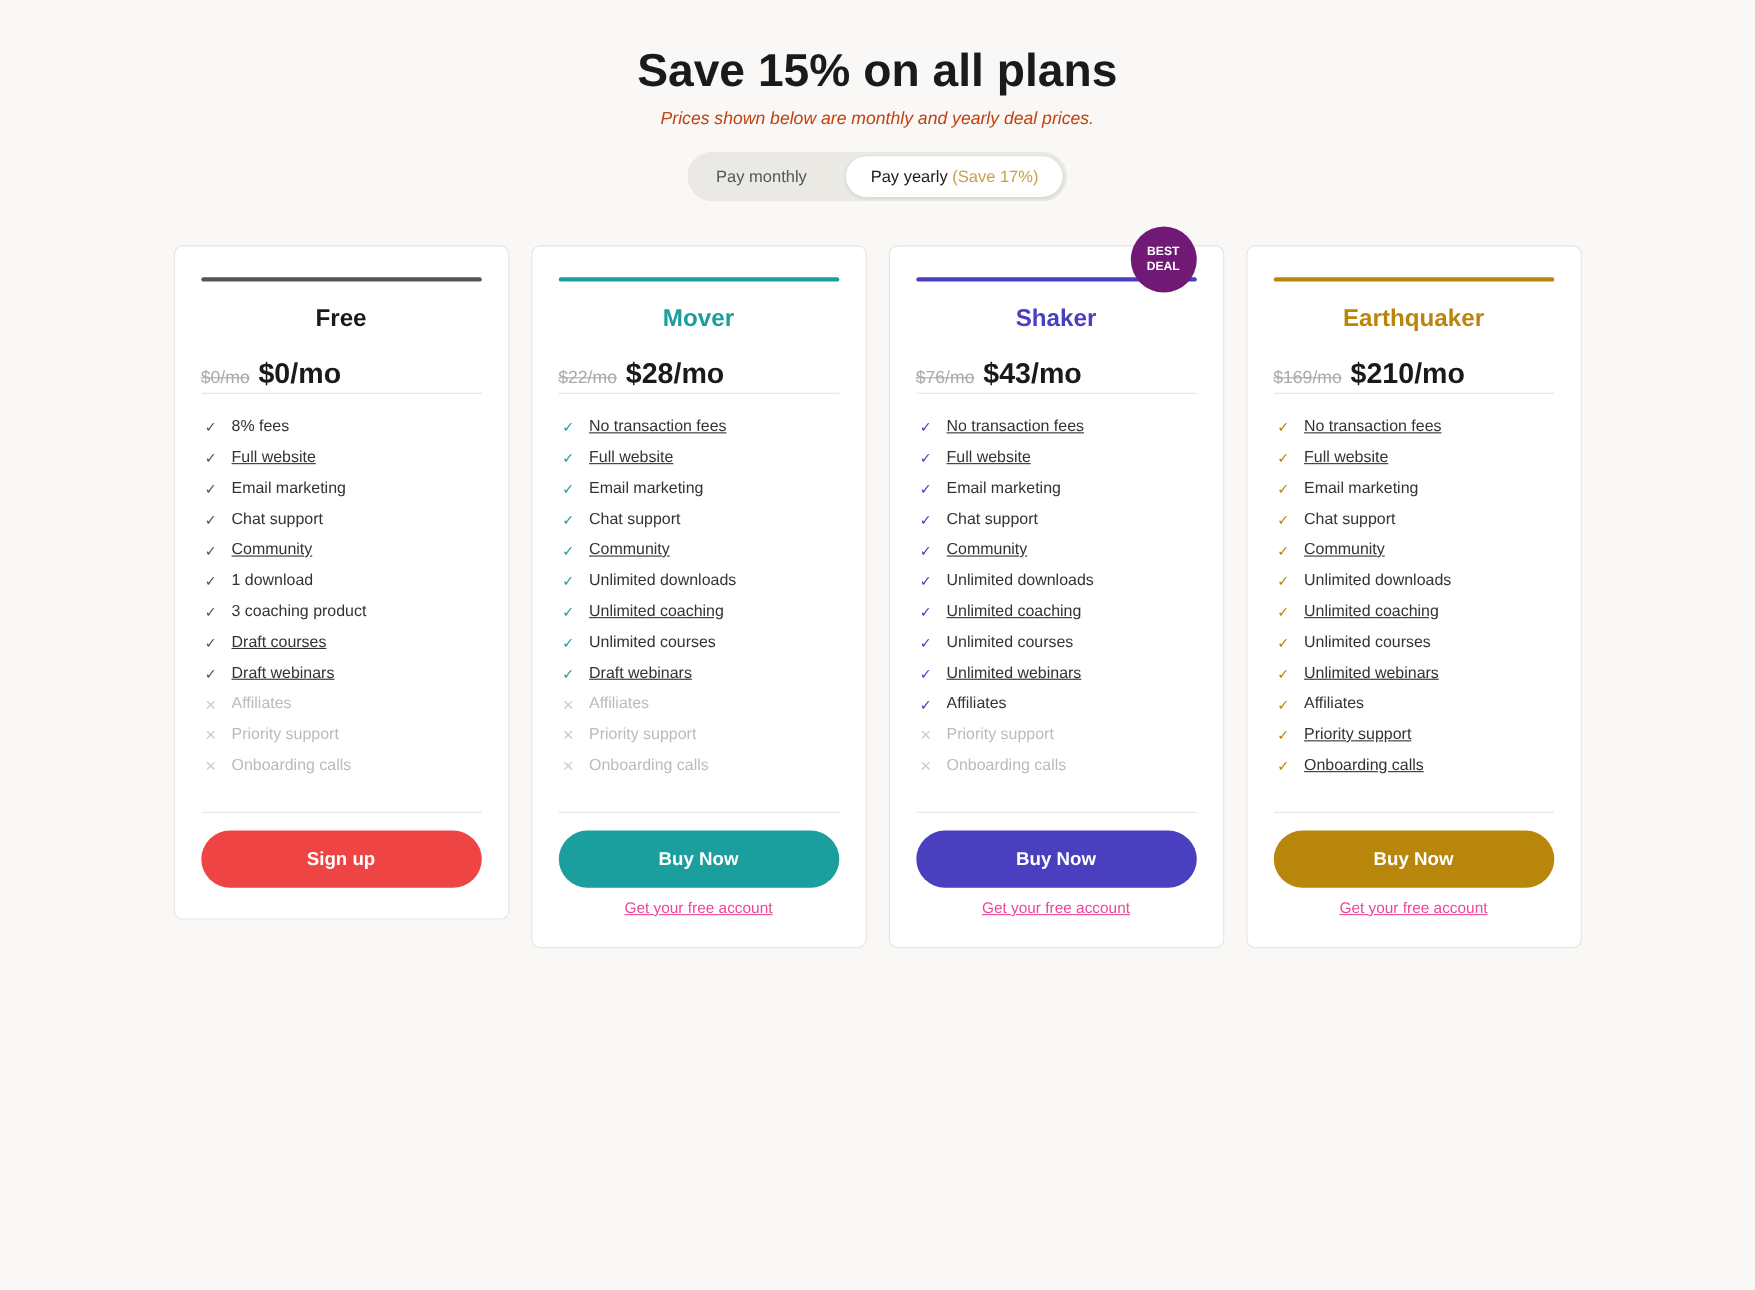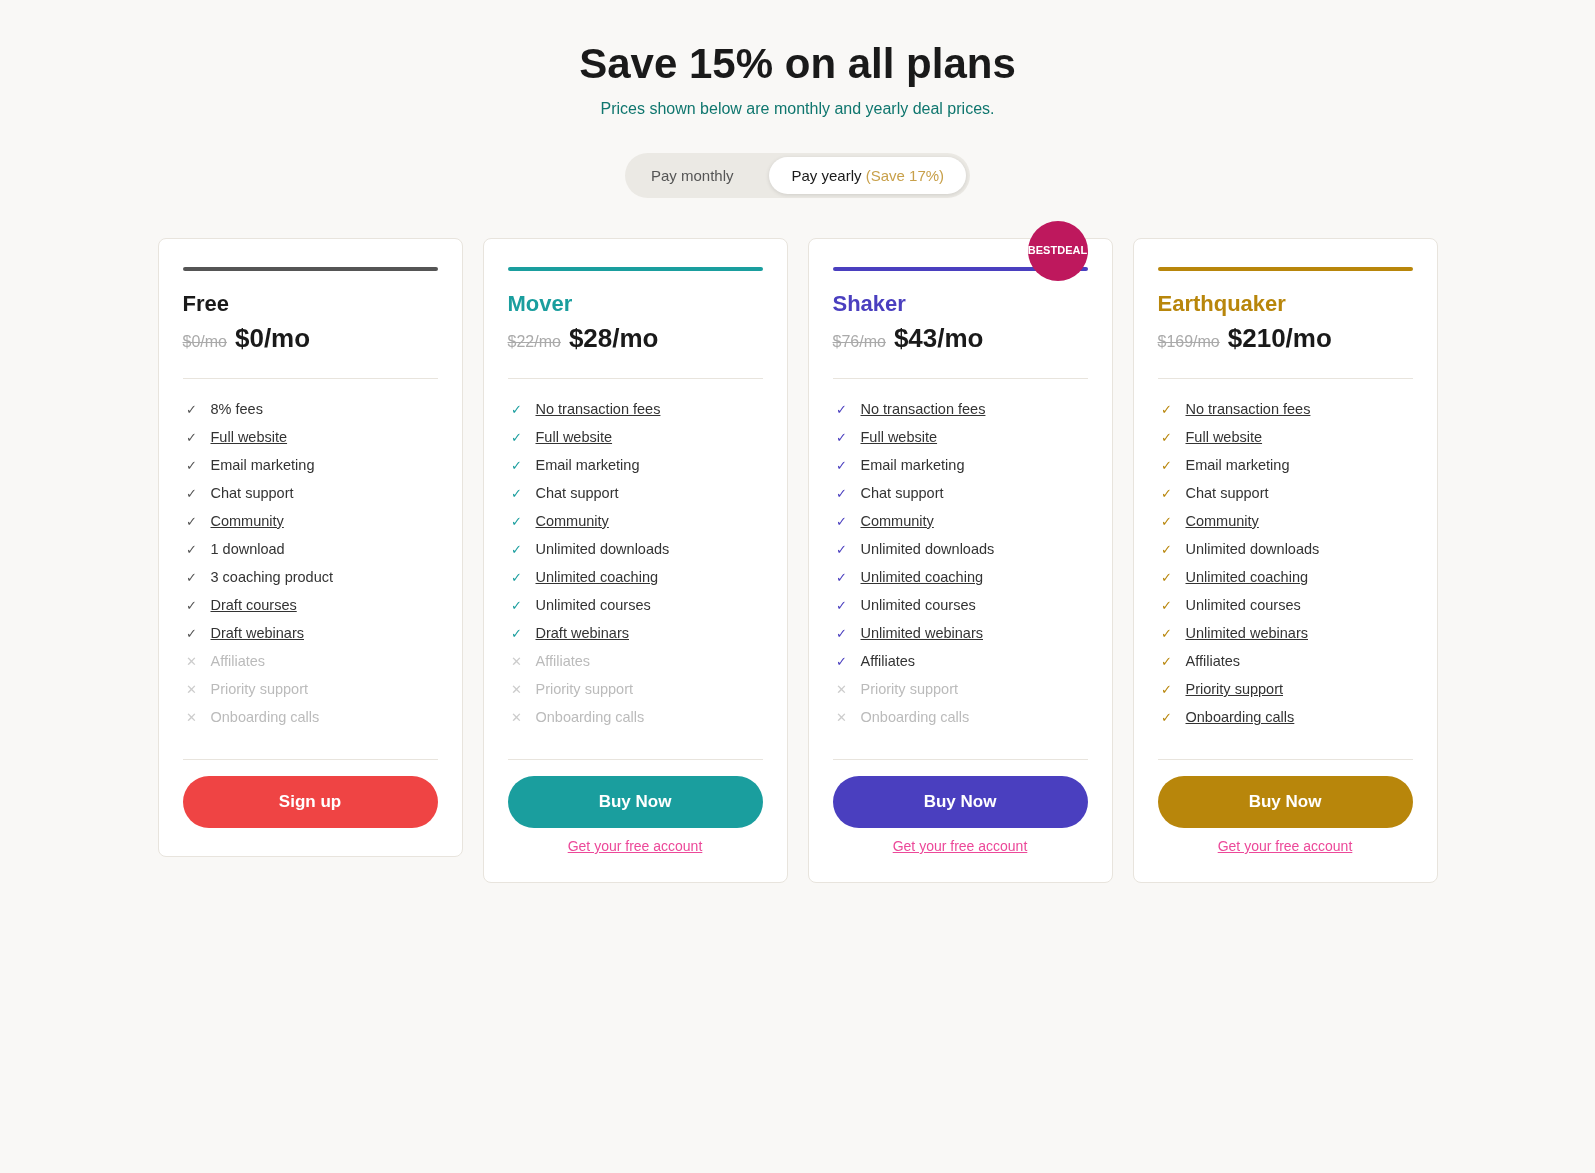--- a/index.html
+++ b/index.html
@@ -13,23 +13,24 @@
       text-align: center;
       margin-bottom: 30px;
     }
     .page-title {
       font-size: 42px;
       font-weight: 800;
       color: #1a1a1a;
       margin-bottom: 12px;
     }
     .page-subtitle {
-      color: #0f766e;
+      color: #c2410c;
       font-size: 16px;
-      margin-bottom: 35px;
+      margin-bottom: 20px;
+      font-style: italic;
     }
     .billing-toggle {
       display: inline-flex;
       background: #ebe9e4;
       border-radius: 30px;
       padding: 4px;
       gap: 14px;
     }
     .billing-toggle button {
       border: none;
@@ -70,27 +71,28 @@
     }
     .plan-top-bar {
       height: 4px;
       width: 100%;
       margin-bottom: 20px;
       border-radius: 2px;
     }
     .plan-name {
       font-size: 22px;
       font-weight: 700;
-      margin-bottom: 6px;
+      margin-bottom: 22px;
+      text-align: center;
     }
     .plan-pricing {
       display: flex;
       align-items: baseline;
       gap: 8px;
-      margin-bottom: 24px;
+      margin-bottom: 2px;
     }
     .price-old {
       font-size: 16px;
       color: #aaa;
       text-decoration: line-through;
     }
     .price-new {
       font-size: 26px;
       font-weight: 700;
       color: #1a1a1a;
@@ -161,27 +163,27 @@
       color: #ec4899;
       text-decoration: underline;
       cursor: pointer;
       background: none;
       border: none;
     }
     .best-deal-badge {
       position: absolute;
       top: -18px;
       right: 24px;
-      background: #be185d;
+      background: #701a75;
       color: white;
       border-radius: 50%;
       width: 60px;
       height: 60px;
       display: flex;
-      flex-direction: row;
+      flex-direction: column;
       align-items: center;
       justify-content: center;
       font-size: 11px;
       font-weight: 800;
       line-height: 1.2;
       text-align: center;
       z-index: 10;
     }
     
     .name-free { color: #1a1a1a; }

